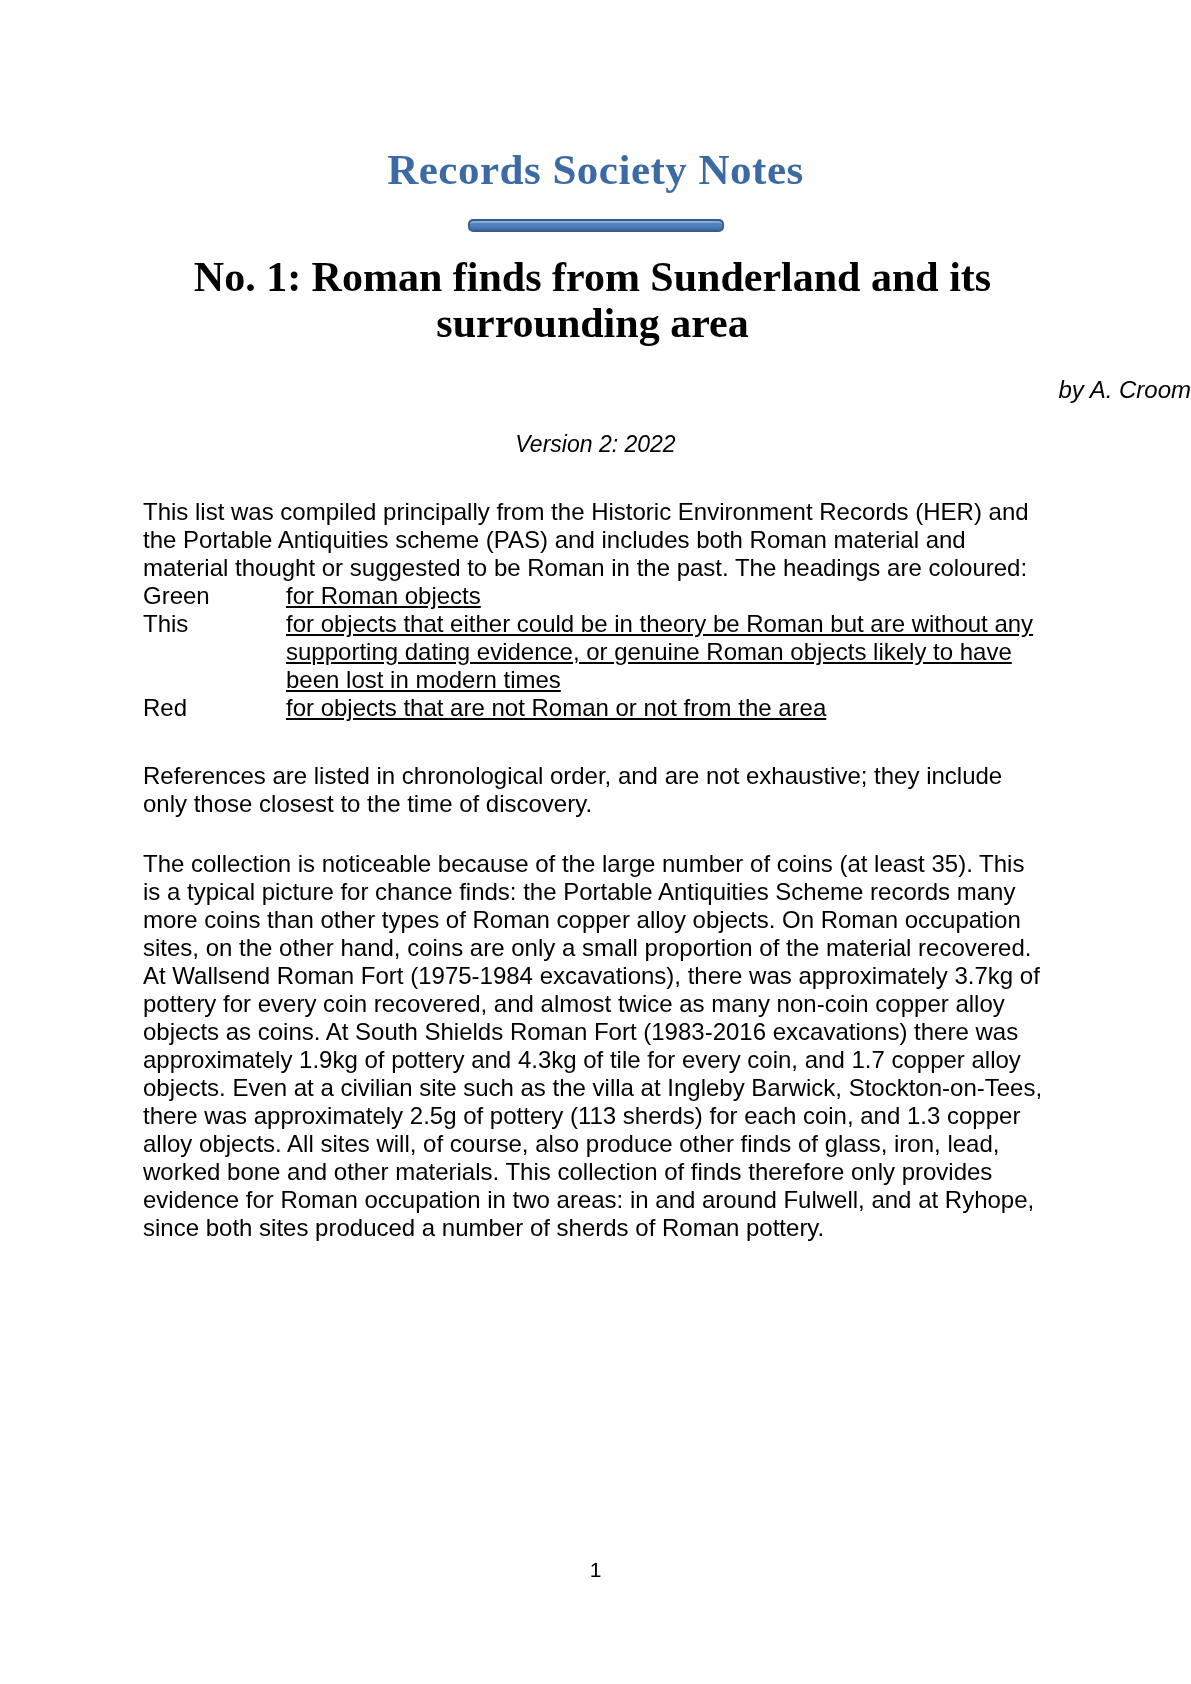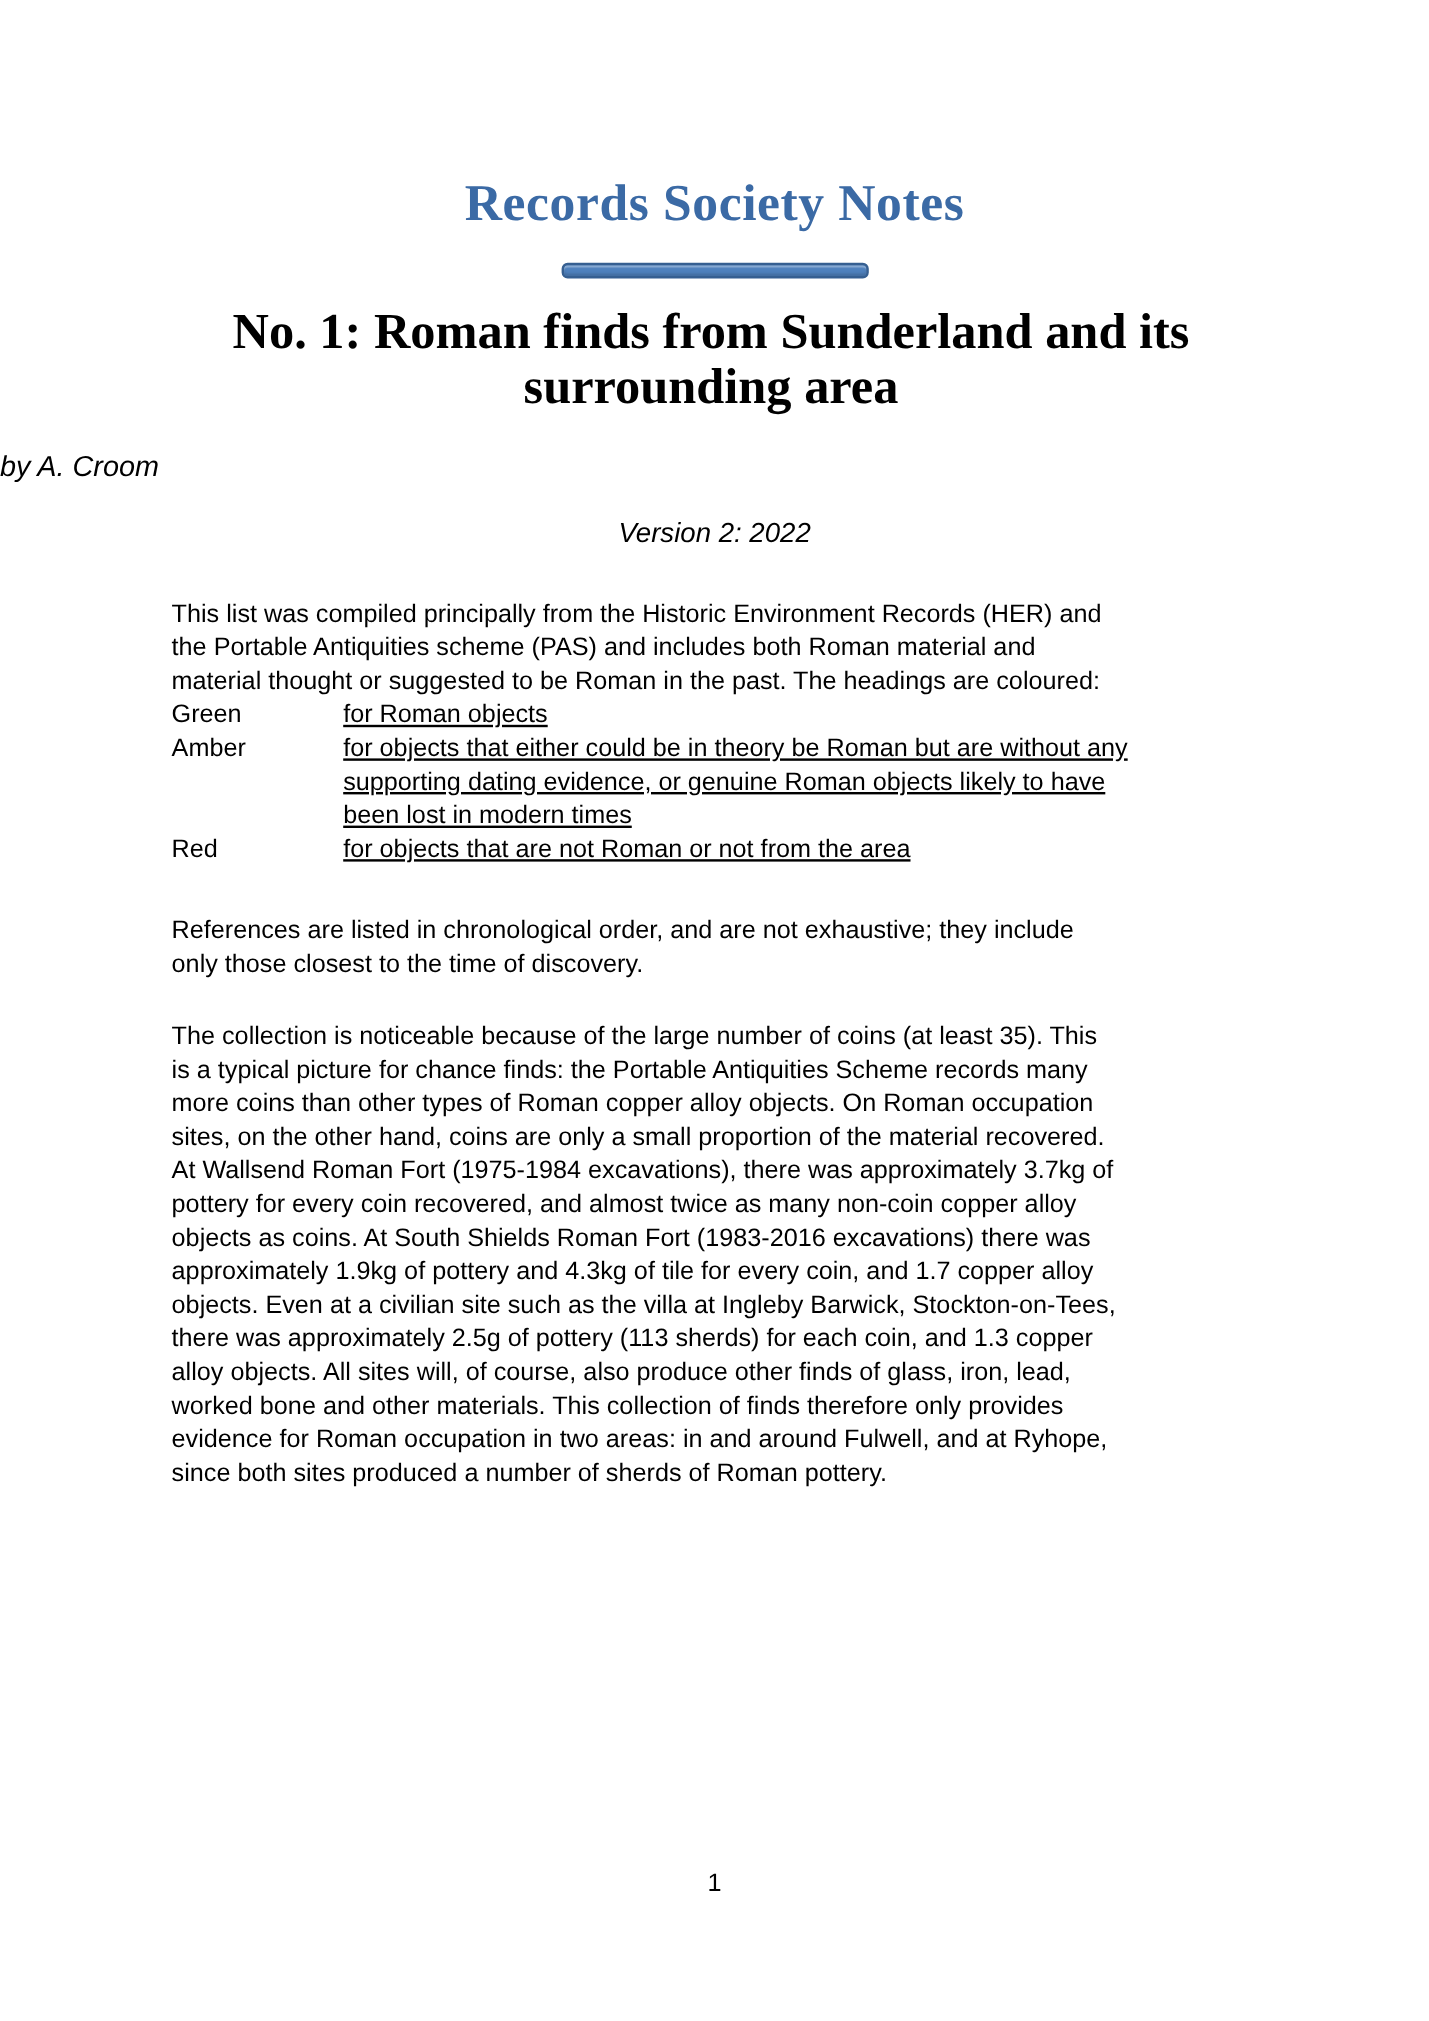--- a/index.html
+++ b/index.html
@@ -35,35 +35,35 @@
     font-weight: 700;
     font-size: 42px;
     line-height: 46px;
     text-align: center;
     margin: 22px 6px 0 0;
     white-space: pre-line;
   }
   .byline {
     font-size: 24px;
     font-style: italic;
-    text-align: left;
+    text-align: right;
     line-height: 28px;
     margin: 30px 0 0 0;
   }
   .version {
     font-size: 23px;
     font-style: italic;
     text-align: center;
     line-height: 28px;
     margin: 26px 0 0 0;
   }
   .body-block {
     margin: 40px 0 0 143px;
     width: 916px;
-    font-size: 21px;
+    font-size: 24px;
     line-height: 28px;
   }
   .para { margin: 0; white-space: pre-line; }
   .color-key { margin: 0; }
   .key-row { display: flex; align-items: flex-start; }
   .key-label { flex: 0 0 143px; }
   .key-text { flex: 1 1 auto; white-space: pre-line; text-decoration: underline; }
   .para.refs { margin-top: 40px; }
   .para.coll { margin-top: 32px; }
   .page-number {
@@ -97,21 +97,21 @@
     <p class="para">This list was compiled principally from the Historic Environment Records (HER) and
 the Portable Antiquities scheme (PAS) and includes both Roman material and
 material thought or suggested to be Roman in the past. The headings are coloured:</p>
 
     <div class="color-key">
       <div class="key-row">
         <span class="key-label">Green</span>
         <span class="key-text">for Roman objects</span>
       </div>
       <div class="key-row">
-        <span class="key-label">Amber</span>
+        <span class="key-label">This</span>
         <span class="key-text">for objects that either could be in theory be Roman but are without any
 supporting dating evidence, or genuine Roman objects likely to have
 been lost in modern times</span>
       </div>
       <div class="key-row">
         <span class="key-label">Red</span>
         <span class="key-text">for objects that are not Roman or not from the area</span>
       </div>
     </div>
 

